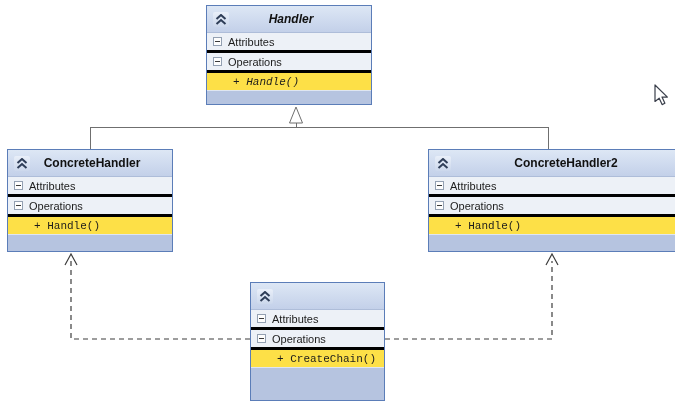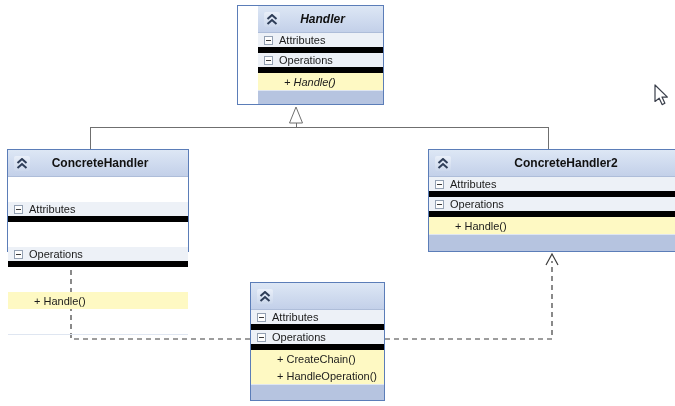--- a/index.html
+++ b/index.html
@@ -13,22 +13,22 @@
 
   
   .class-box{
     position:absolute;
     display:flex;flex-direction:column;
     border:1px solid #5b7db8;
     background:#ffffff;
     box-sizing:border-box;
     font-size:11px;color:#1c1c1c;
   }
-  .pos-handler  {left:237px;top:5px;  width:147px;height:100px;padding-left:20px;}
-  .pos-concrete1{left:7px;  top:149px;width:182px;height:103px;gap:25px;}
+  .pos-handler  {left:206px;top:5px;  width:166px;height:100px;}
+  .pos-concrete1{left:7px;  top:149px;width:166px;height:103px;}
   .pos-concrete2{left:428px;top:149px;width:272px;height:103px;}
   .pos-client   {left:250px;top:282px;width:135px;height:119px;}
 
   .class-header{
     height:26px;flex:0 0 26px;
     display:flex;align-items:center;
     padding:0 6px;gap:4px;
     background:linear-gradient(#dde7f5,#c3d0e9);
     border-bottom:1px solid #aebdd9;
   }
@@ -46,35 +46,36 @@
   }
   .italic{font-style:italic;}
 
   .class-row{
     display:flex;align-items:center;
     box-sizing:border-box;
   }
   .section-row{
     height:20px;flex:0 0 20px;
     background:#edf1f7;
-    border-bottom:6px solid #000000;
+    border-bottom:3px solid #000000;
     padding-left:6px;gap:6px;
   }
   .minus-icon{
     width:9px;height:9px;flex:0 0 9px;
     box-sizing:border-box;
     border:1px solid #93a0b2;
     background:#fdfdfd;
     display:flex;align-items:center;justify-content:center;
   }
   .minus-line{width:5px;height:1px;background:#3a3a3a;}
   .member-row{
     height:17px;flex:0 0 17px;
-    background:#fef9c3;
+    background:#fde047;
     padding-left:26px;
+    font-family:Liberation Mono, monospace;
   }
   .class-strip{
     flex:1;
     background:#b6c4e0;
     border-top:1px solid #dfe6f1;
   }
 
   
   .overlay{
     position:absolute;inset:0;width:675px;height:406px;
@@ -210,17 +211,16 @@
         </span>
       <span>Attributes</span>
     </div>
     <div class="class-row section-row">
       <span class="minus-icon">
           <span class="minus-line"></span>
         </span>
       <span>Operations</span>
     </div>
     <div class="class-row member-row">+ CreateChain()</div>
-    <div class="class-row member-row">+ HandleOperation()</div>
     <div class="class-strip"></div>
   </div>
 
 </div>
 
 </body></html>

